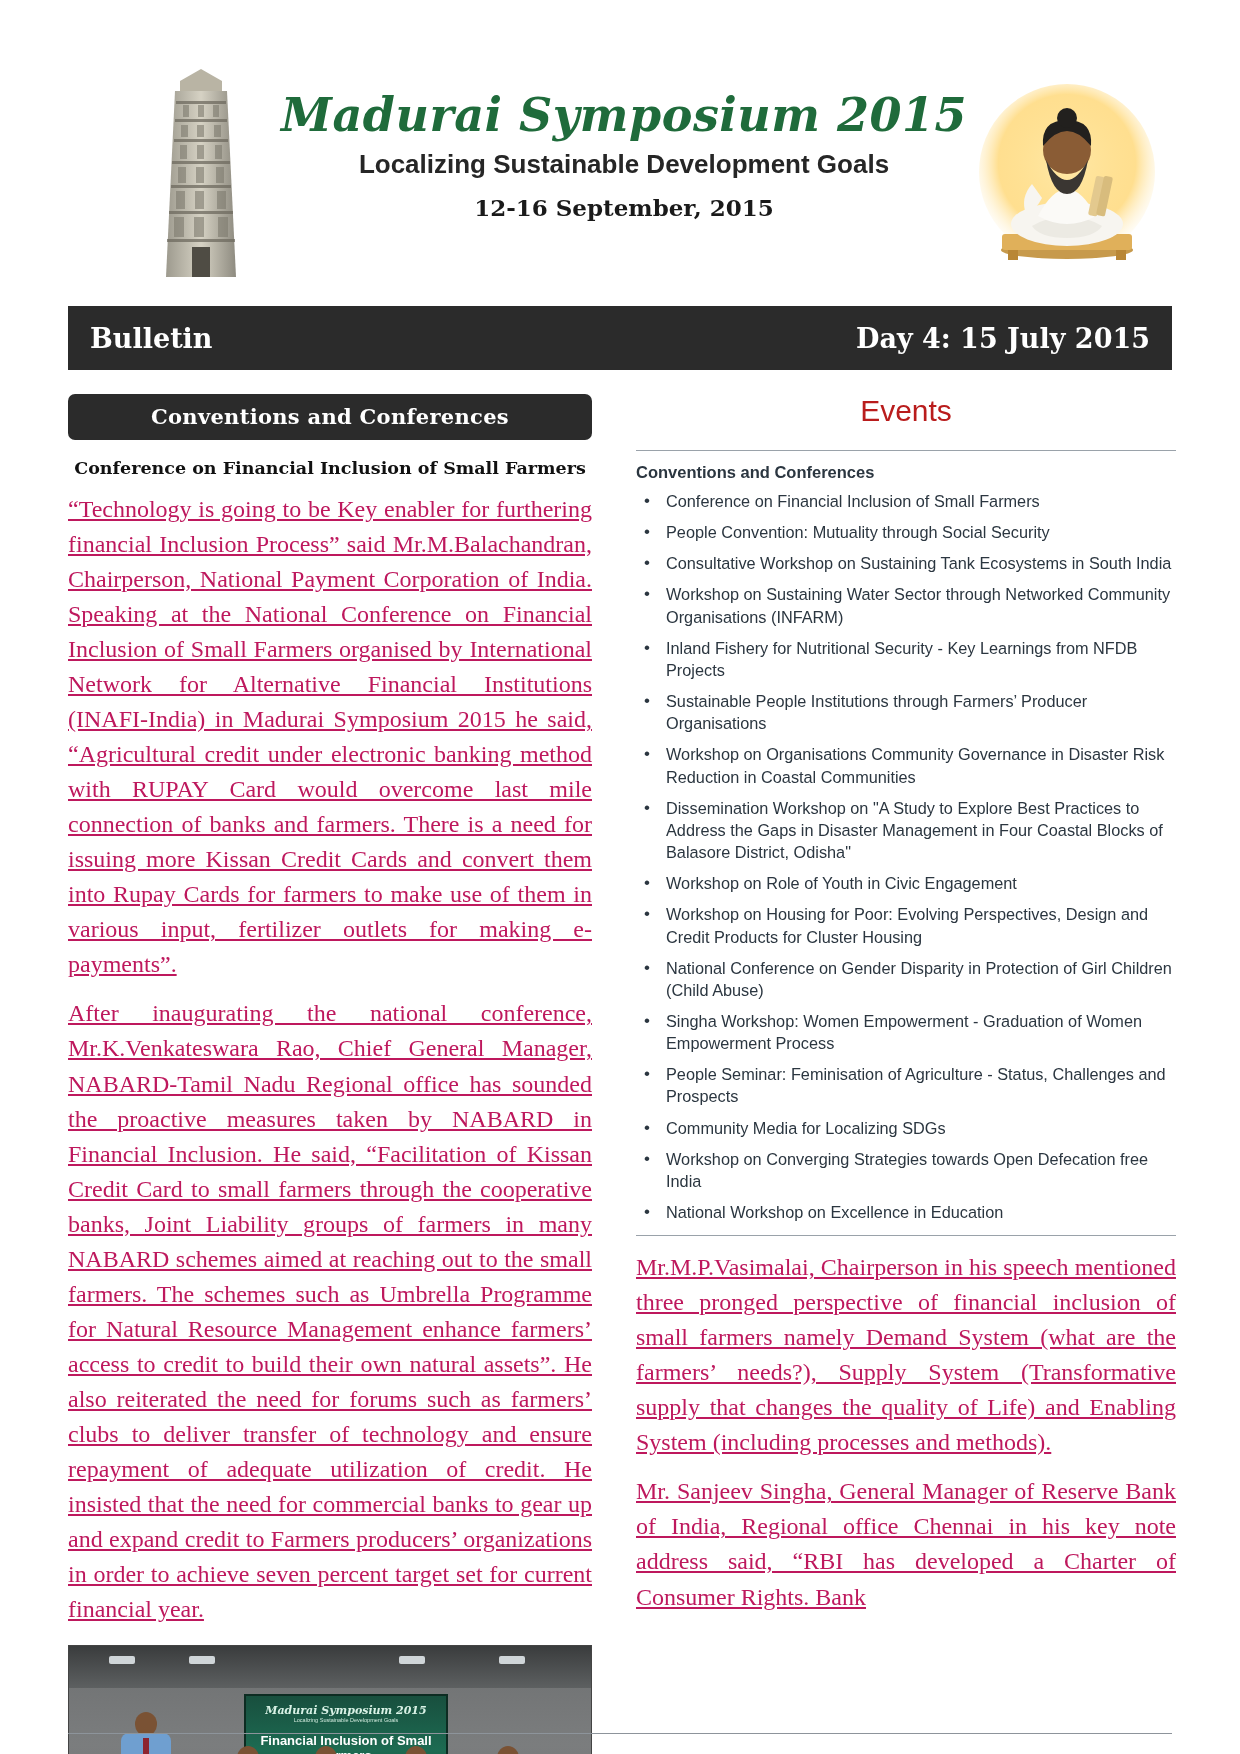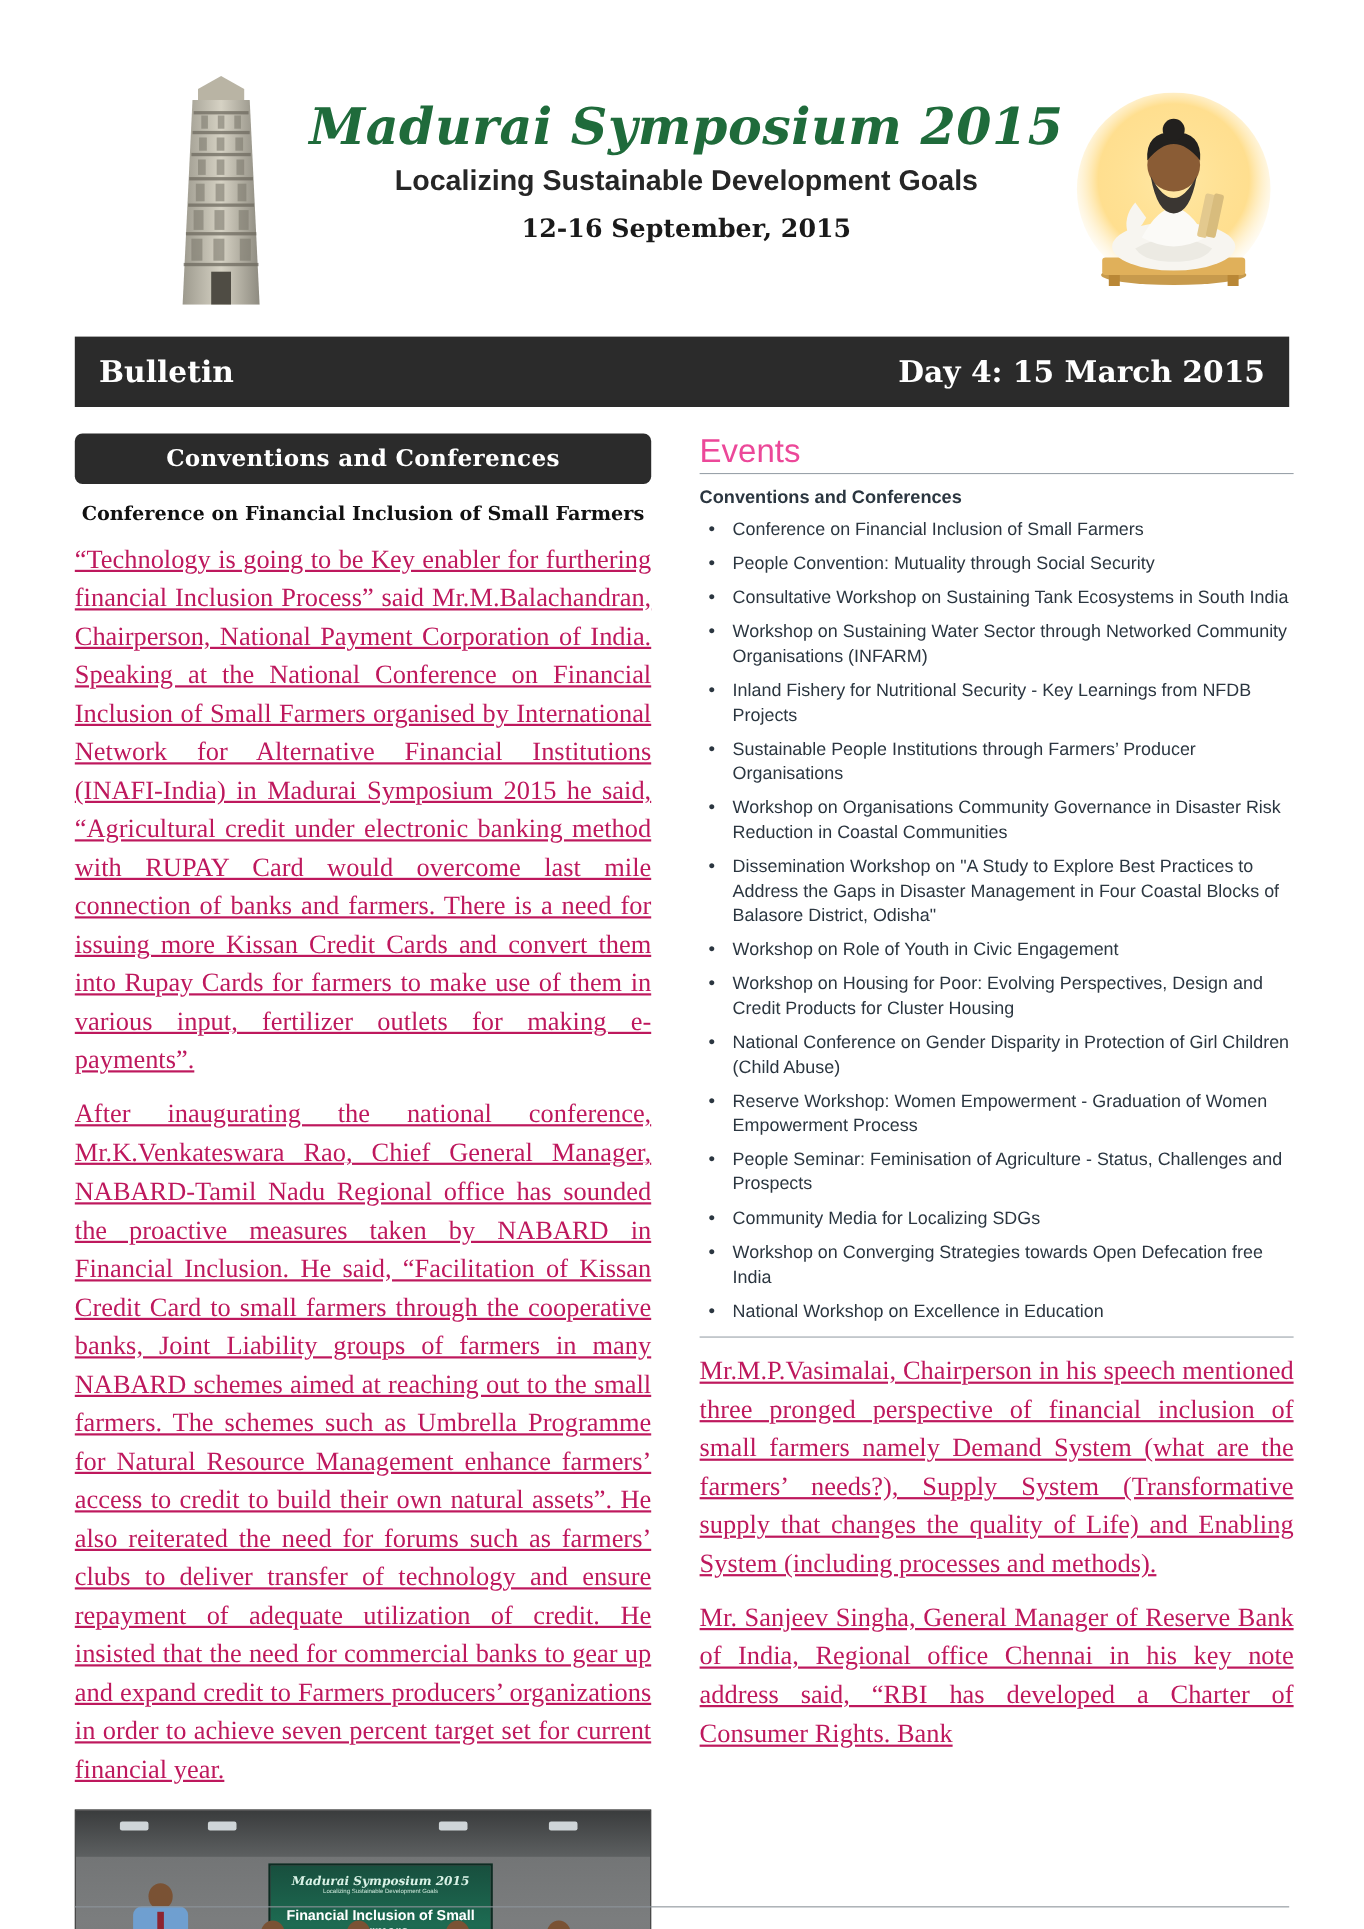--- a/index.html
+++ b/index.html
@@ -139,23 +139,24 @@
     margin: 0 0 14px 0;
     color: #be185d;
     hyphens: auto;
     text-decoration: underline;
   }
 
   
   .events-head {
     font-family: "Liberation Sans", sans-serif;
     font-size: 30px;
-    color: #ec4899;
+    color: #b91c1c;
     font-weight: normal;
-    margin: 0 0 2px 0;
+    margin: 0 0 22px 0;
+    text-align: center;
   }
   .rule {
     border-top: 1px solid #9aa2aa;
     margin: 2px 0 12px 0;
   }
   .ev-group-title {
     font-family: "Liberation Sans", sans-serif;
     font-size: 16.5px;
     font-weight: bold;
     color: #2b3640;
@@ -359,21 +360,21 @@
         <path d="M74 76 q21 40 42 0 q-6 34 -21 34 q-15 0 -21 -34z" fill="#3a3632"></path>
         <rect x="120" y="92" width="9" height="40" rx="2" fill="#e3c98e" transform="rotate(12 124 112)"></rect>
         <rect x="128" y="92" width="9" height="40" rx="2" fill="#d8bc7d" transform="rotate(12 132 112)"></rect>
         <path d="M60 100 q-12 14 -6 30 q10 -4 16 -16z" fill="#f7f5f0"></path>
       </svg>
     </div>
   </div>
 
   <div class="bulletin-bar">
     <div class="left">Bulletin</div>
-    <div class="right">Day 4: 15 March 2015</div>
+    <div class="right">Day 4: 15 July 2015</div>
   </div>
 
   <div class="columns">
 
     <div class="col-left">
       <div class="section-pill">Conventions and Conferences</div>
       <div class="article-title">Conference on Financial Inclusion of Small Farmers</div>
       <p class="body">“Technology is going to be Key enabler for furthering financial Inclusion Process” said Mr.M.Balachandran, Chairperson, National Payment Corporation of India. Speaking at the National Conference on Financial Inclusion of Small Farmers organised by International Network for Alternative Financial Institutions (INAFI-India) in Madurai Symposium 2015 he said, “Agricultural credit under electronic banking method with RUPAY Card would overcome last mile connection of banks and farmers.  There is a need for issuing more Kissan Credit Cards and convert them into Rupay Cards for farmers to make use of them in various input, fertilizer outlets for making e-payments”.</p>
       <p class="body">After inaugurating the national conference, Mr.K.Venkateswara Rao, Chief General Manager, NABARD-Tamil Nadu Regional office has sounded the proactive measures taken by NABARD in Financial Inclusion. He said, “Facilitation of Kissan Credit Card to small farmers through the cooperative banks, Joint Liability groups of farmers in many NABARD schemes aimed at reaching out to the small farmers. The schemes such as Umbrella Programme for Natural Resource Management enhance farmers’ access to credit to build their own natural assets”. He also reiterated the need for forums such as farmers’ clubs to deliver transfer of technology and ensure repayment of adequate utilization of credit. He insisted that the need for commercial banks to gear up and expand credit to Farmers producers’ organizations in order to achieve seven percent target set for current financial year.</p>
 
@@ -441,21 +442,21 @@
       </ul>
 
       <ul class="ev-list">
         <li>Inland Fishery for Nutritional Security - Key Learnings from NFDB Projects</li>
         <li>Sustainable People Institutions through Farmers’ Producer Organisations</li>
         <li>Workshop on Organisations Community Governance in Disaster Risk Reduction in Coastal Communities</li>
         <li>Dissemination Workshop on "A Study to Explore Best Practices to Address the Gaps in Disaster Management in Four Coastal Blocks of Balasore District, Odisha"</li>
         <li>Workshop on Role of Youth in Civic Engagement</li>
         <li>Workshop on Housing for Poor: Evolving Perspectives, Design and Credit Products for Cluster Housing</li>
         <li>National Conference on Gender Disparity in Protection of Girl Children (Child Abuse)</li>
-        <li>Reserve Workshop: Women Empowerment - Graduation of Women Empowerment Process</li>
+        <li>Singha Workshop: Women Empowerment - Graduation of Women Empowerment Process</li>
         <li>People Seminar: Feminisation of Agriculture - Status, Challenges and Prospects</li>
         <li>Community Media for Localizing SDGs</li>
         <li>Workshop on Converging Strategies towards Open Defecation free India</li>
         <li>National Workshop on Excellence in Education</li>
       </ul>
 
       <div class="rule-bottom"></div>
 
       <p class="body">Mr.M.P.Vasimalai, Chairperson in his speech mentioned three pronged perspective of financial inclusion of small farmers namely Demand System (what are the farmers’ needs?), Supply System (Transformative supply that changes the quality of Life) and Enabling System (including processes and methods).</p>
       <p class="body">Mr. Sanjeev Singha, General Manager of Reserve Bank of India, Regional office Chennai in his key note address said, “RBI has developed a Charter of Consumer Rights. Bank</p>

